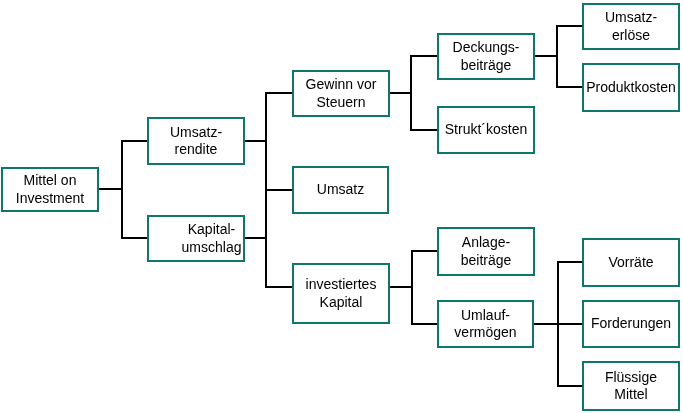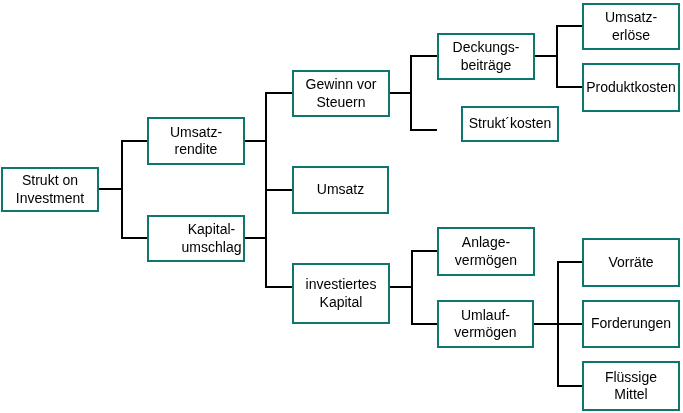--- a/index.html
+++ b/index.html
@@ -39,36 +39,36 @@
   .seg-v { width: 2px; }
 
   
   #n-roi            { left: 1px;   top: 167px; width: 98px; height: 45px; }
   #n-umsatzrendite  { left: 147px; top: 117px; width: 98px; height: 48px; }
   #n-kapitalumschlag{ left: 147px; top: 215px; width: 98px; height: 47px; padding-left: 31px; }
   #n-gewinn         { left: 292px; top: 70px;  width: 98px; height: 47px; }
   #n-umsatz         { left: 292px; top: 166px; width: 97px; height: 48px; }
   #n-investiertes   { left: 292px; top: 263px; width: 98px; height: 61px; }
   #n-deckung        { left: 437px; top: 33px;  width: 98px; height: 47px; }
-  #n-strukt         { left: 437px; top: 106px; width: 98px; height: 36px; margin-left: 24px; }
+  #n-strukt         { left: 437px; top: 106px; width: 98px; height: 48px; }
   #n-erloese        { left: 582px; top: 3px;   width: 98px; height: 47px; }
   #n-produktkosten  { left: 582px; top: 63px;  width: 98px; height: 49px; }
   #n-anlage         { left: 437px; top: 227px; width: 98px; height: 49px; }
   #n-umlauf         { left: 437px; top: 300px; width: 97px; height: 48px; }
   #n-vorraete       { left: 582px; top: 238px; width: 98px; height: 49px; }
   #n-forderungen    { left: 582px; top: 300px; width: 98px; height: 48px; }
   #n-fluessig       { left: 582px; top: 361px; width: 98px; height: 50px; }
 </style>
 </head>
 <body>
 
 <div class="canvas">
 
   <div class="node" id="n-roi">
-    <span class="lbl">Strukt on
+    <span class="lbl">Mittel on
 Investment</span>
   </div>
 
   <div class="node" id="n-umsatzrendite">
     <span class="lbl">Umsatz-
 rendite</span>
   </div>
   <div class="node" id="n-kapitalumschlag">
     <span class="lbl">Kapital-
 umschlag</span>
@@ -88,21 +88,21 @@
 
   <div class="node" id="n-deckung">
     <span class="lbl">Deckungs-
 beiträge</span>
   </div>
   <div class="node" id="n-strukt">
     <span class="lbl">Strukt´kosten</span>
   </div>
   <div class="node" id="n-anlage">
     <span class="lbl">Anlage-
-vermögen</span>
+beiträge</span>
   </div>
   <div class="node" id="n-umlauf">
     <span class="lbl">Umlauf-
 vermögen</span>
   </div>
 
   <div class="node" id="n-erloese">
     <span class="lbl">Umsatz-
 erlöse</span>
   </div>

